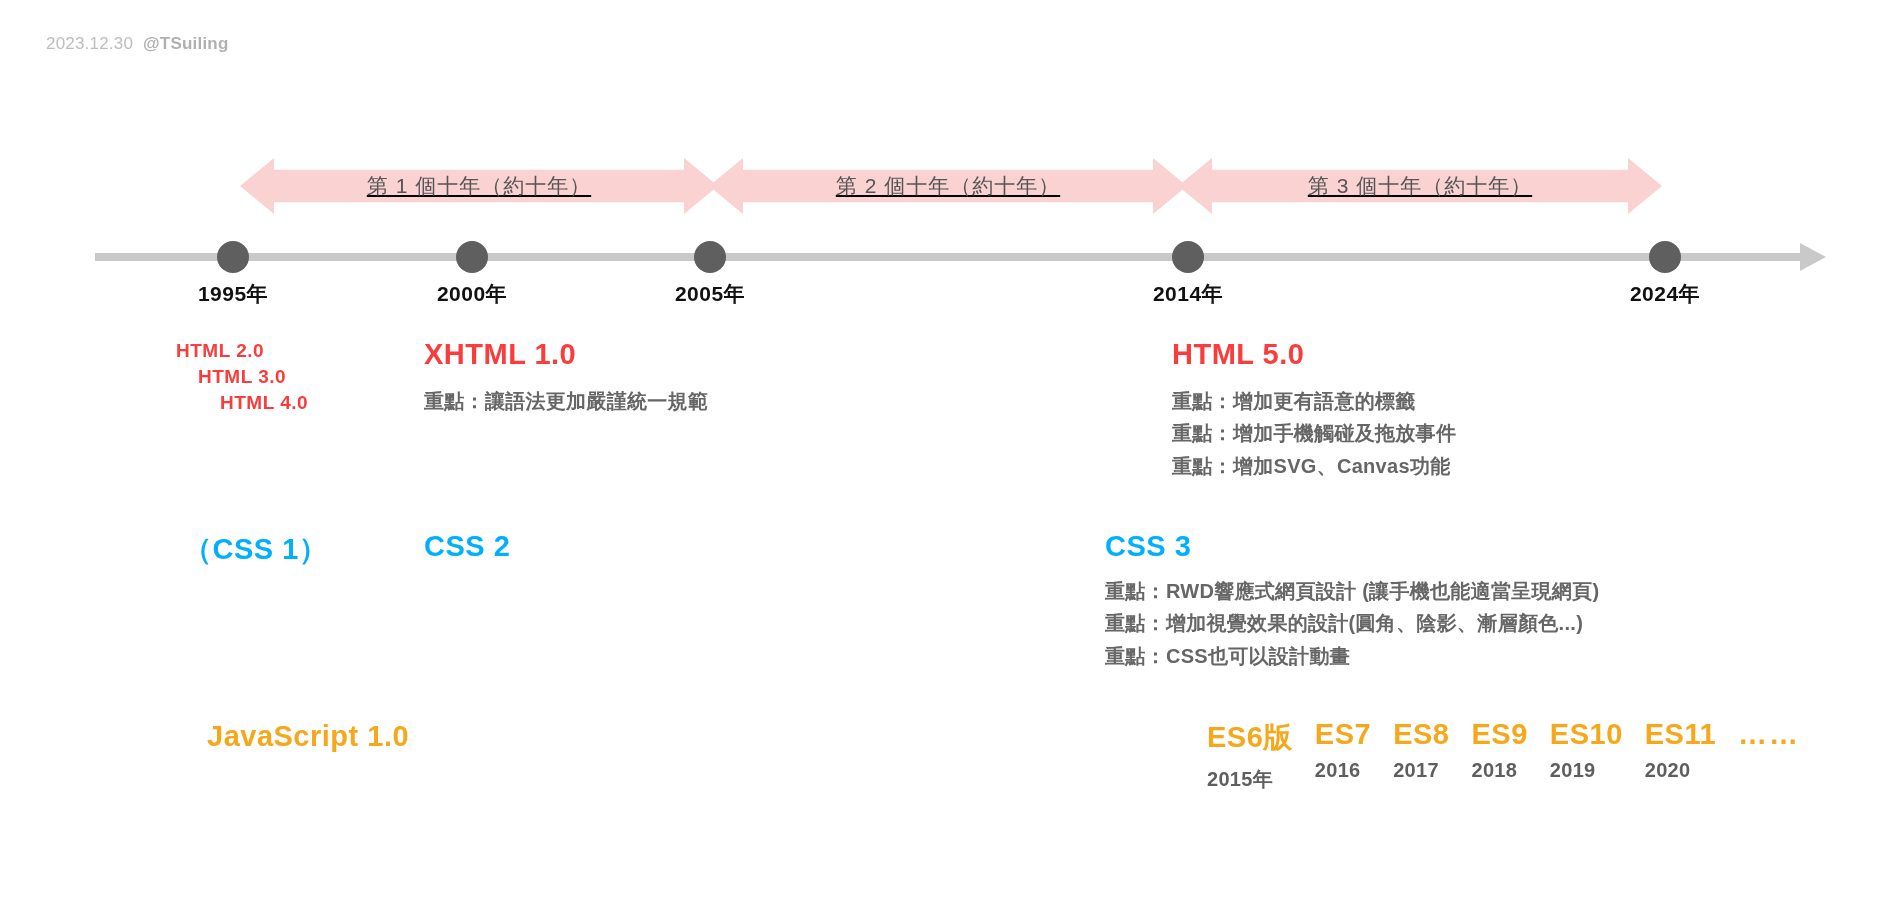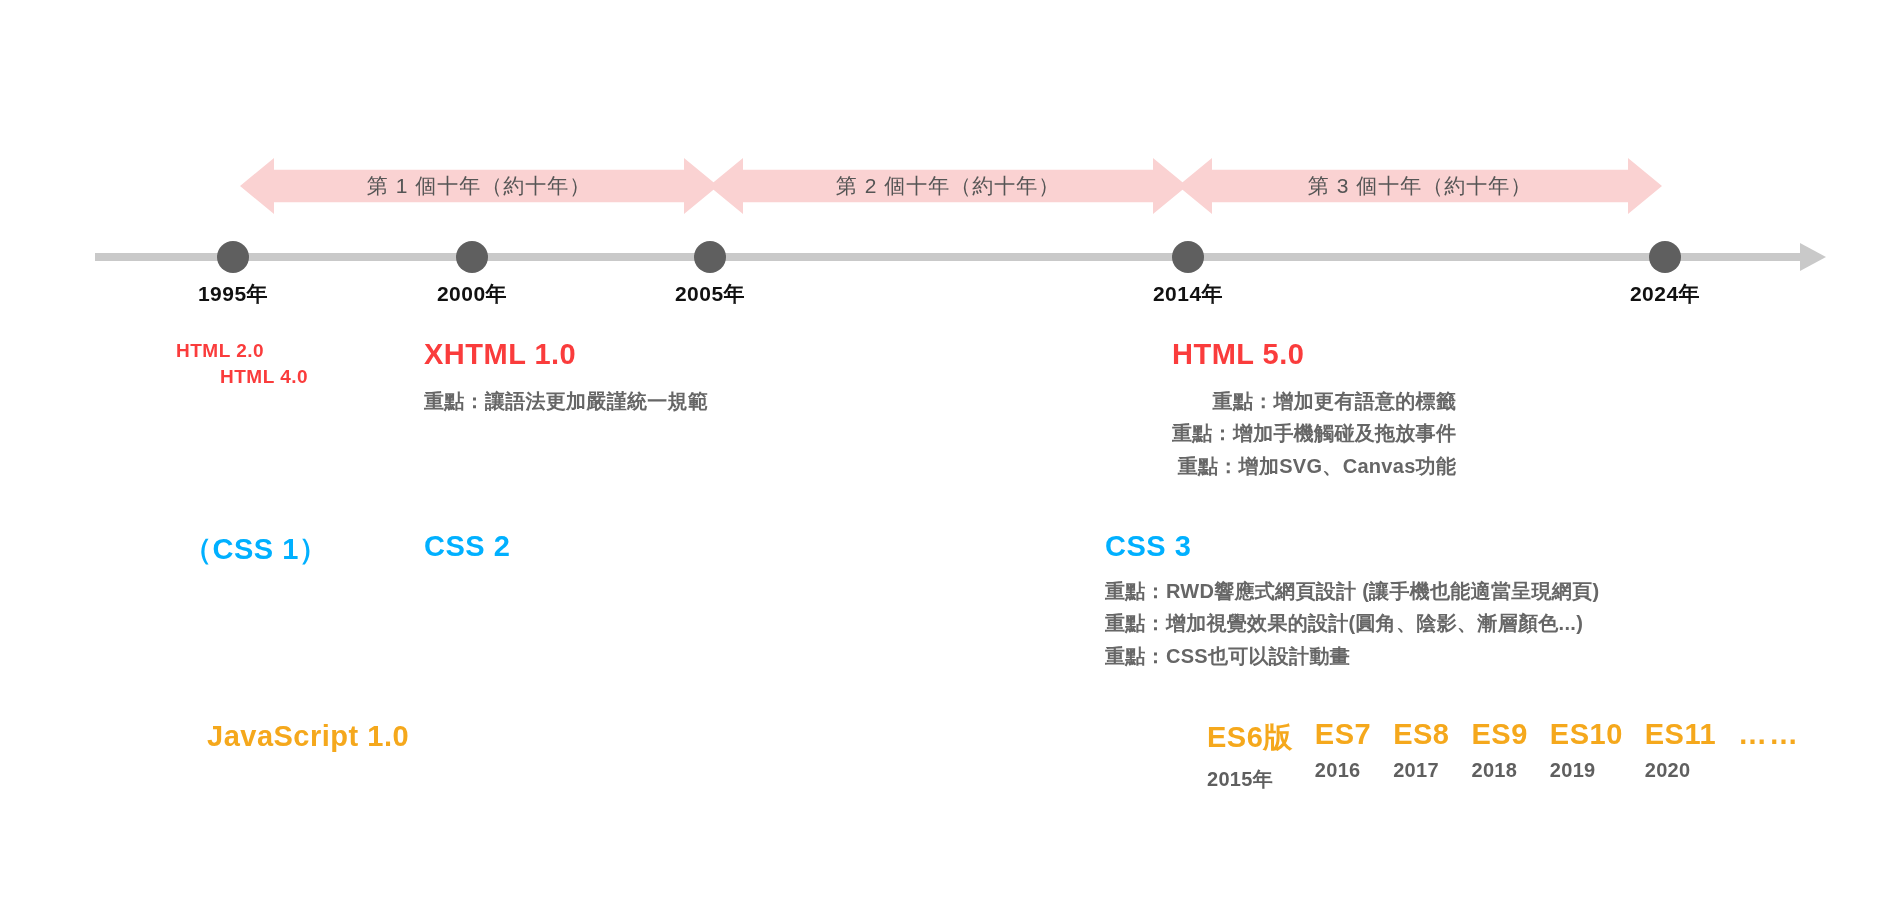--- a/index.html
+++ b/index.html
@@ -40,20 +40,21 @@
   }
 
   
   .decade-arrow {
     position: absolute;
     height: 56px;
     top: 158px;
     display: flex;
     align-items: center;
     justify-content: center;
+    text-decoration: underline;
   }
   .decade-arrow .arrow-body {
     position: absolute;
     left: 0; right: 0; top: 0; bottom: 0;
     background: #fad2d2;
     clip-path: polygon(
       0% 50%,
       34px 0%,
       34px 21%,
       calc(100% - 34px) 21%,
@@ -164,20 +165,23 @@
     color: #5f5f5f;
     white-space: nowrap;
     letter-spacing: 0.3px;
   }
   .es-item.ellipsis .es-name { letter-spacing: 2px; }
 </style>
 </head>
 <body>
 
 <div id="header-block">
+  <div id="byline">
+    <span class="date">2023.12.30</span><span class="handle">@TSuiling</span>
+  </div>
 </div>
 
 <div class="decade-arrow" id="decade-1" style="left:240px; width:478px;">
   <div class="arrow-body"></div>
   <div class="arrow-label">第 1 個十年（約十年）</div>
 </div>
 
 <div class="decade-arrow" id="decade-2" style="left:709px; width:478px;">
   <div class="arrow-body"></div>
   <div class="arrow-label">第 2 個十年（約十年）</div>
@@ -198,31 +202,32 @@
 <div class="timeline-dot" style="left:1665px;"></div>
 
 <div class="timeline-year" style="left:233px;">1995年</div>
 <div class="timeline-year" style="left:472px;">2000年</div>
 <div class="timeline-year" style="left:710px;">2005年</div>
 <div class="timeline-year" style="left:1188px;">2014年</div>
 <div class="timeline-year" style="left:1665px;">2024年</div>
 
 <div class="tech-block" id="html-1995-block" style="left:176px; top:338px;">
   <div class="html-version-line" style="padding-left:0px;">HTML 2.0</div>
+  <div class="html-version-line" style="padding-left:22px;">HTML 3.0</div>
   <div class="html-version-line" style="padding-left:44px;">HTML 4.0</div>
 </div>
 
 <div class="tech-block" id="xhtml-2000-block" style="left:424px; top:338px;">
   <div class="tech-title html">XHTML 1.0</div>
   <div class="tech-note" style="margin-top:14px;">重點：讓語法更加嚴謹統一規範</div>
 </div>
 
 <div class="tech-block" id="html5-2014-block" style="left:1148px; top:338px;margin-left:24px;">
   <div class="tech-title html">HTML 5.0</div>
-  <div style="margin-top:14px;text-align:right;">
+  <div style="margin-top:14px;">
     <div class="tech-note">重點：增加更有語意的標籤</div>
     <div class="tech-note">重點：增加手機觸碰及拖放事件</div>
     <div class="tech-note">重點：增加SVG、Canvas功能</div>
   </div>
 </div>
 
 <div class="tech-block" id="css1-block" style="left:183px; top:530px;">
   <div class="tech-title css">（CSS 1）</div>
 </div>
 

